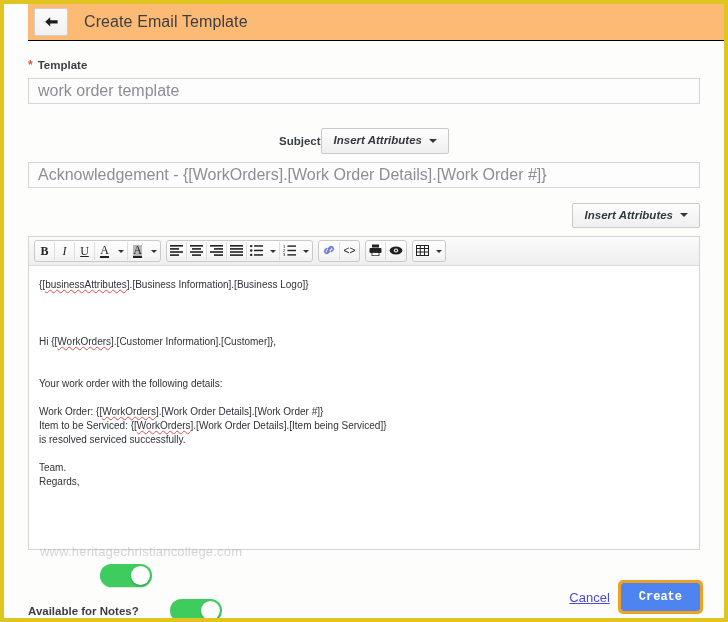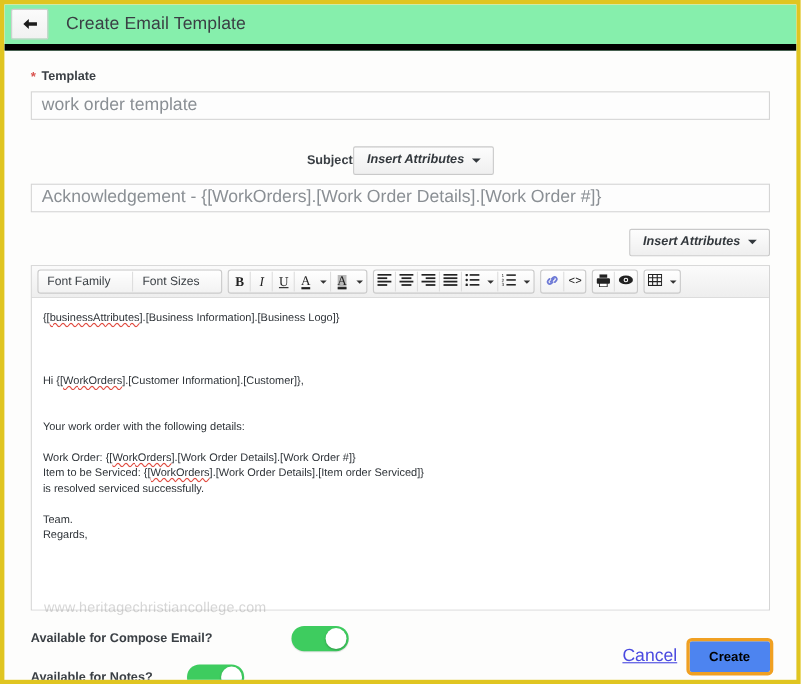--- a/index.html
+++ b/index.html
@@ -21,23 +21,24 @@
     border: 4px solid #e0c521;
     background: #fdfdfc;
     overflow: hidden;
   }
 
   
   .header {
     height: 36px;
     display: flex;
     align-items: center;
-    border-bottom: 6px solid #000000;
-    background: #86efac;
+    border-bottom: 1px solid #000000;
+    background: #fdba74;
     padding-left: 6px;
+    margin-left: 24px;
   }
   .back-btn {
     width: 32px;
     height: 26px;
     border: 1px solid #cfcfcf;
     background: linear-gradient(#fbfbfb, #f1f1f1);
     border-radius: 2px;
     display: flex;
     align-items: center;
     justify-content: center;
@@ -258,36 +259,36 @@
   
   .footer {
     position: absolute;
     right: 24px;
     bottom: 7px;
     display: flex;
     align-items: center;
     gap: 11px;
   }
   .cancel-link {
-    font-size: 16px;
+    font-size: 13px;
     color: #4a4ae0;
     text-decoration: underline;
     cursor: pointer;
   }
   .create-btn {
     background: #4d84f0;
-    color: #000000;
+    color: #ffffff;
     font-size: 12px;
     font-weight: bold;
     border: none;
     border-radius: 2px;
     padding: 8px 18px;
     cursor: pointer;
     outline: 3px solid #f0a022;
-    font-family: Liberation Sans, sans-serif;
+    font-family: Liberation Mono, monospace;
     line-height: 1;
   }
 </style>
 </head>
 <body>
 
 <div class="page">
 
   <div class="header">
     <div class="back-btn">
@@ -321,31 +322,20 @@
       <div class="attr-btn">
         <span>Insert Attributes</span>
         <span class="caret"></span>
       </div>
     </div>
 
     <div class="editor">
 
       <div class="editor-toolbar">
 
-        <div class="tb-group">
-          <div class="tb-select">
-            <span>Font Family</span>
-            <span class="mini-caret"></span>
-          </div>
-          <div class="tb-sep"></div>
-          <div class="tb-select">
-            <span>Font Sizes</span>
-            <span class="mini-caret"></span>
-          </div>
-        </div>
 
         <div class="tb-group">
           <div class="tb-btn">
             <span class="fmt-b">B</span>
           </div>
           <div class="tb-sep"></div>
           <div class="tb-btn">
             <span class="fmt-i">I</span>
           </div>
           <div class="tb-sep"></div>
@@ -519,30 +509,29 @@
       </div>
 
       <div class="editor-body">
         <p><span>{[</span><span class="misspell">businessAttributes</span><span>].[Business Information].[Business Logo]}</span></p>
         <div class="gap-lg"></div>
         <p><span>Hi {[</span><span class="misspell">WorkOrders</span><span>].[Customer Information].[Customer]},</span></p>
         <div class="gap-md"></div>
         <p>Your work order with the following details:</p>
         <div class="gap-sm"></div>
         <p><span>Work Order: {[</span><span class="misspell">WorkOrders</span><span>].[Work Order Details].[Work Order #]}</span></p>
-        <p><span>Item to be Serviced: {[</span><span class="misspell">WorkOrders</span><span>].[Work Order Details].[Item order Serviced]}</span></p>
+        <p><span>Item to be Serviced: {[</span><span class="misspell">WorkOrders</span><span>].[Work Order Details].[Item being Serviced]}</span></p>
         <p>is resolved serviced successfully.</p>
         <div class="gap-sm"></div>
         <p>Team.</p>
         <p>Regards,</p>
       </div>
     </div>
 
     <div class="toggle-row">
-      <span class="toggle-label">Available for Compose Email?</span>
       <div class="toggle tgl-compose">
         <span class="knob"></span>
       </div>
     </div>
 
     <div class="toggle-row second">
       <span class="toggle-label">Available for Notes?</span>
       <div class="toggle tgl-notes">
         <span class="knob"></span>
       </div>

